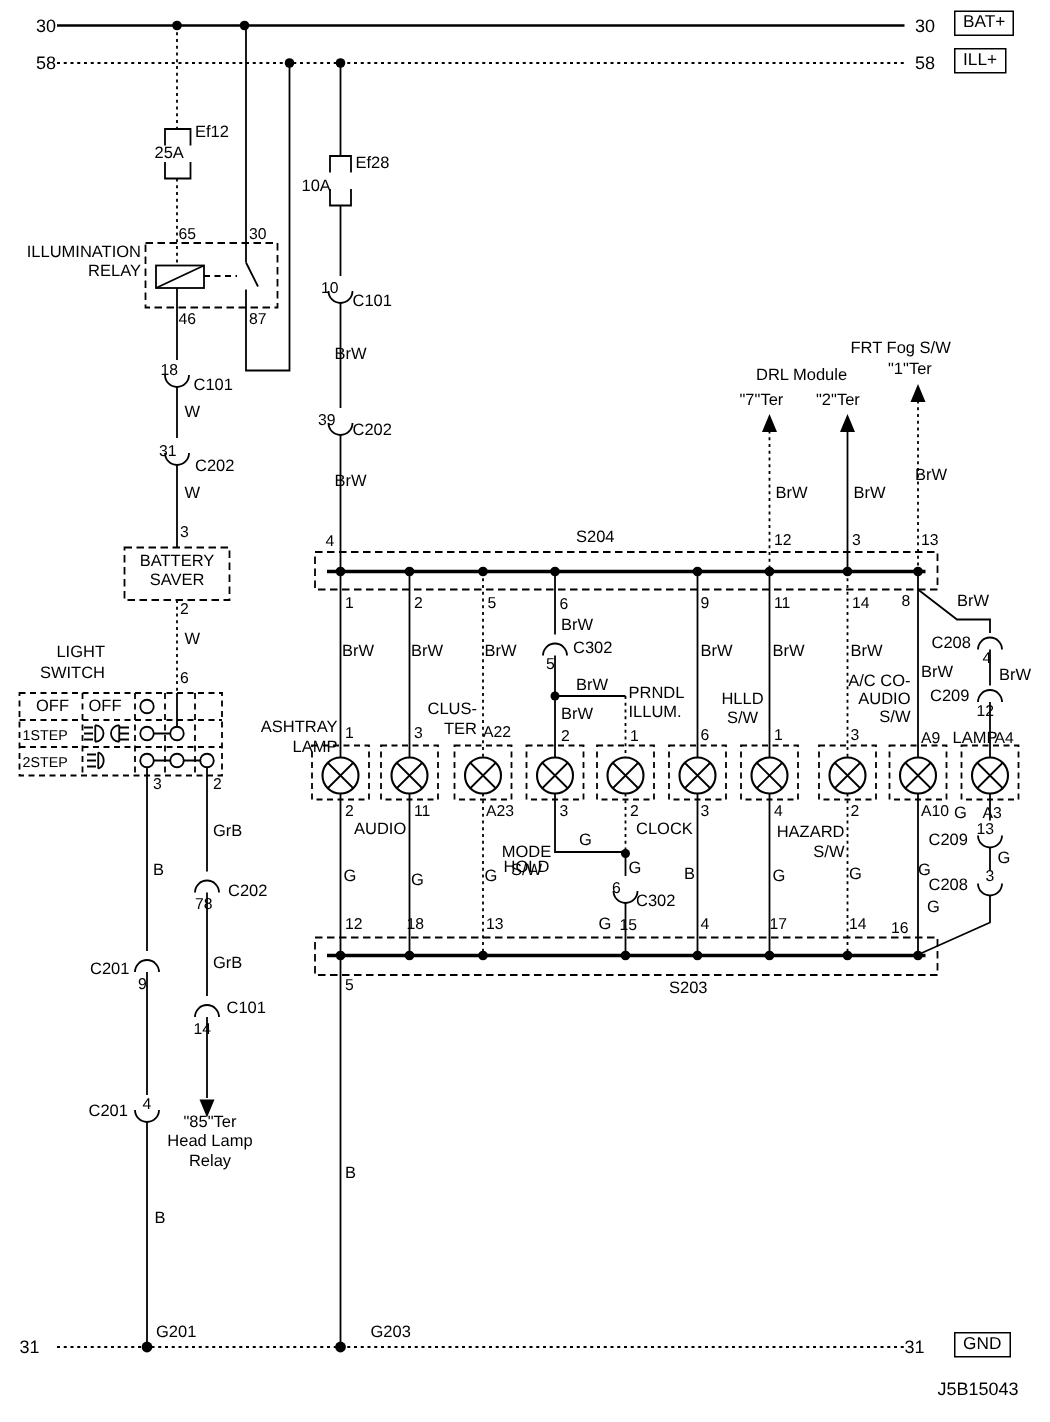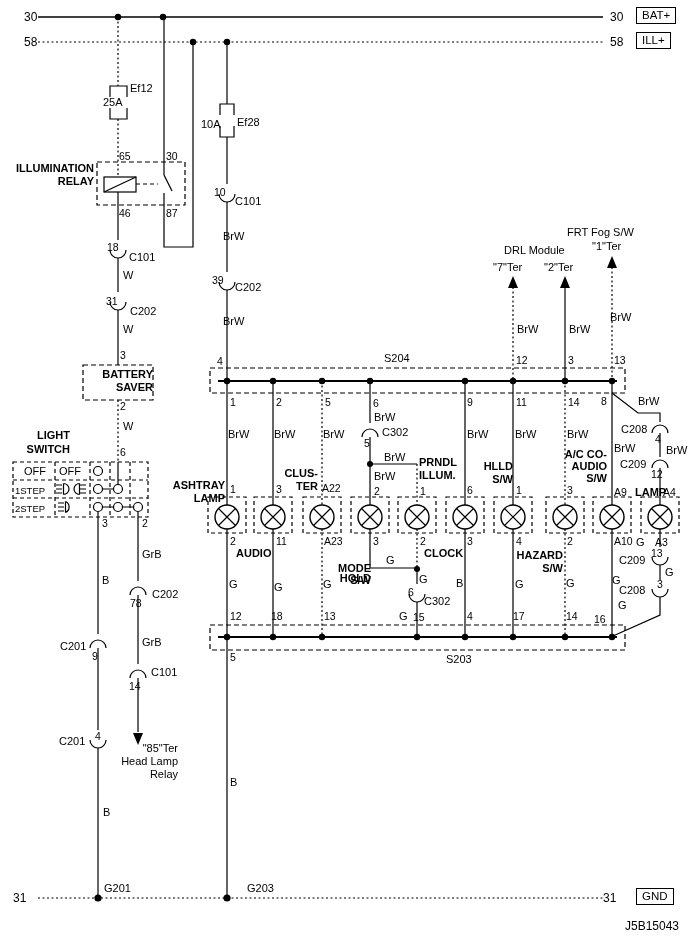--- a/index.html
+++ b/index.html
@@ -1,24 +1,24 @@
 <!DOCTYPE html>
 <html><head>
 <meta charset="utf-8">
 <style>
   html,body{margin:0;padding:0;background:#fff;}
   #stage{position:relative;width:700px;height:948px;background:#fff;overflow:hidden;
          font-family:"Liberation Sans",sans-serif;color:#000;}
   #stage svg{position:absolute;left:0;top:0;}
   .lbl{position:absolute;font-size:11px;line-height:12px;white-space:nowrap;color:#000;}
   .pin{font-size:10.5px;}
-  .b{font-weight:bold;}
+  .b{font-weight:normal;}
   .sm{font-size:9.5px;}
   .ra{text-align:right;}
-  .ctr{text-align:right;}
+  .ctr{text-align:center;}
   .tag{position:absolute;border:1.7px solid #000;font-size:11.5px;line-height:13px;
        padding:1px 5px;background:#fff;}
   .big{font-size:12px;}
 </style>
 </head>
 <body>
 
 <div id="stage">
 
 <svg width="700" height="948" viewBox="0 0 700 948" fill="none" stroke="#000" stroke-width="1.2">
@@ -237,21 +237,21 @@
 <span class="lbl big" style="left:24px;top:36px">58</span>
 <span class="lbl big" style="left:610px;top:36px">58</span>
 <div class="tag" style="left:636px;top:32px">ILL+</div>
 <span class="lbl big" style="left:13px;top:892px">31</span>
 <span class="lbl big" style="left:603px;top:892px">31</span>
 <div class="tag" style="left:636px;top:888px">GND</div>
 <span class="lbl big" style="left:625px;top:920px">J5B15043</span>
 
 <span class="lbl" style="left:130px;top:82px">Ef12</span>
 <span class="lbl" style="left:103px;top:96px">25A</span>
-<span class="lbl" style="left:237px;top:116px">Ef28</span>
+<span class="lbl" style="left:237px;top:103px">Ef28</span>
 <span class="lbl" style="left:201px;top:118px">10A</span>
 
 <span class="lbl b ra" style="left:8px;top:162px;width:86px">ILLUMINATION</span>
 <span class="lbl b ra" style="left:8px;top:175px;width:86px">RELAY</span>
 <span class="lbl pin" style="left:119px;top:150px">65</span>
 <span class="lbl pin" style="left:166px;top:150px">30</span>
 <span class="lbl pin" style="left:119px;top:207px">46</span>
 <span class="lbl pin" style="left:166px;top:207px">87</span>
 
 <span class="lbl pin" style="left:107px;top:241px">18</span>

